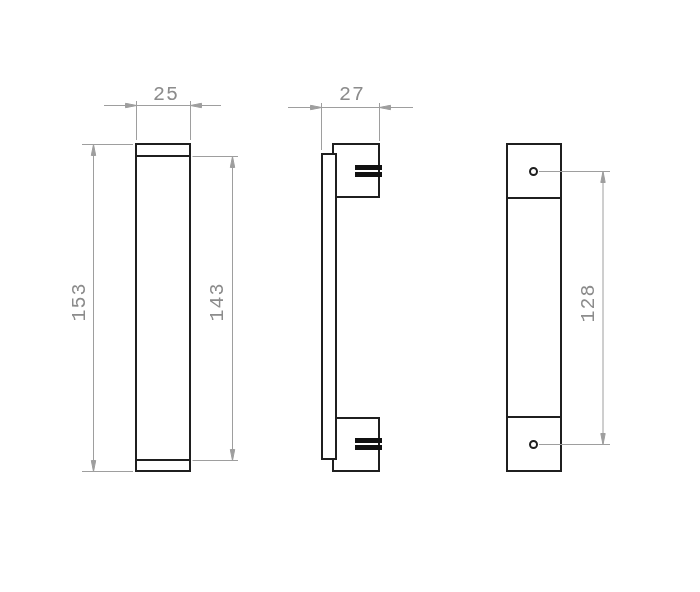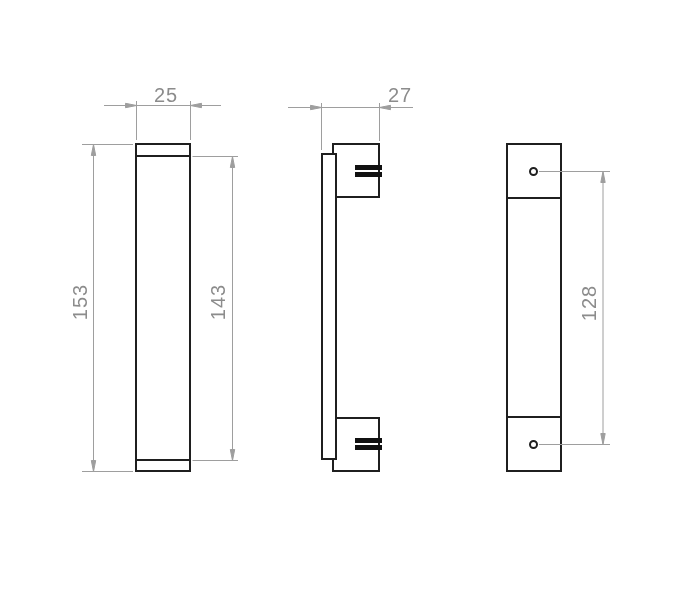--- a/index.html
+++ b/index.html
@@ -2,21 +2,21 @@
 <html><head>
 <meta charset="utf-8">
 <style>
   html, body { margin: 0; padding: 0; background: #ffffff; }
   .canvas {
     position: relative;
     width: 700px;
     height: 544px;
     background: #ffffff;
     overflow: hidden;
-    font-family: Liberation Sans, sans-serif;
+    font-family: Liberation Mono, monospace;
   }
   .part-outline {
     position: absolute;
     border: 2px solid #1f1f1f;
     background: #ffffff;
     box-sizing: border-box;
   }
   .part-line {
     position: absolute;
     background: #1f1f1f;
@@ -113,18 +113,18 @@
     <g stroke="#9e9e9e" stroke-width="1" fill="#9e9e9e">
       <line x1="539" y1="171.5" x2="610" y2="171.5"></line>
       <line x1="539" y1="444.5" x2="610" y2="444.5"></line>
       <line x1="603" y1="173" x2="603" y2="443"></line>
       <polygon points="600.8,182.5 603,171.5 605.2,182.5"></polygon>
       <polygon points="600.8,433.5 603,444.5 605.2,433.5"></polygon>
     </g>
   </svg>
 
   <span class="dim-label" style="left:166px; top:95px;">25</span>
-  <span class="dim-label" style="left:352px; top:95px;margin-left:48px;">27</span>
+  <span class="dim-label" style="left:352px; top:95px;">27</span>
   <span class="dim-label vertical" style="left:80px; top:302px;">153</span>
   <span class="dim-label vertical" style="left:218px; top:302px;">143</span>
   <span class="dim-label vertical" style="left:589px; top:303px;">128</span>
 
 </div>
 
 </body></html>

